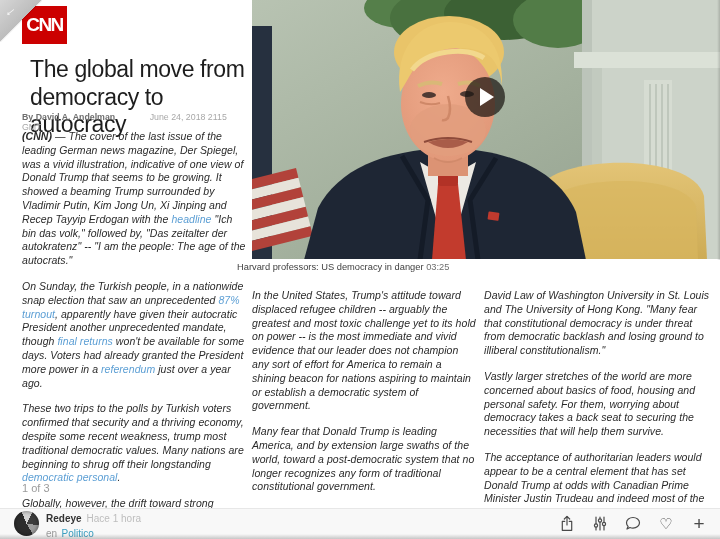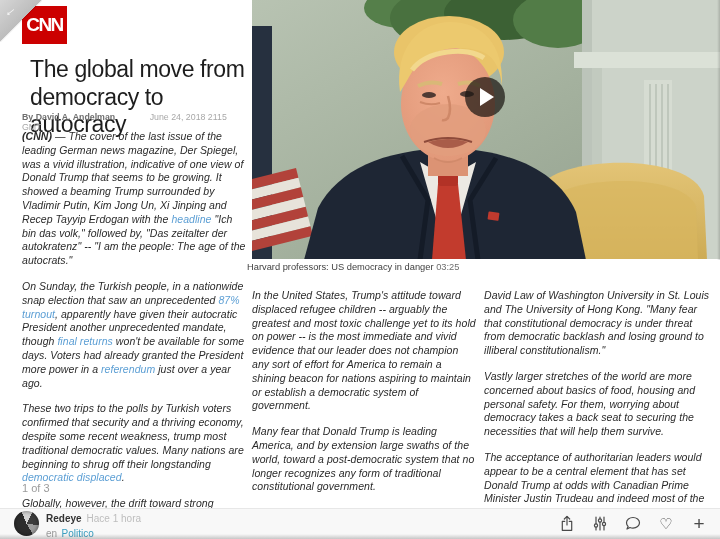--- a/index.html
+++ b/index.html
@@ -34,21 +34,21 @@
 
   .page-ind { position:absolute; left:22px; top:482px; font-size:11px; color:#9b9b9b; }
 
   
   .photo { position:absolute; left:252px; top:0; width:468px; height:259px; overflow:hidden; cursor:pointer; }
   .photo svg { display:block; }
   .play-btn { position:absolute; left:465px; top:77px; width:40px; height:40px; border-radius:50%;
     background:rgba(28,22,18,0.72); z-index:4; cursor:pointer; }
   .play-btn::after { content:""; position:absolute; left:15px; top:11px; width:0; height:0;
     border-left:14px solid #fff; border-top:9px solid transparent; border-bottom:9px solid transparent; }
-  .caption { position:absolute; left:247px; top:262px; width:460px; font-size:9.3px; color:#3e3e3e; }
+  .caption { position:absolute; left:237px; top:262px; width:460px; font-size:9.3px; color:#3e3e3e; }
   .caption .dur { color:#6e6e6e; }
   .right-curl { position:absolute; top:0; right:0; width:3px; height:260px;
     background:linear-gradient(to right, rgba(0,0,0,0), rgba(0,0,0,0.16)); z-index:5; }
 
   
   .footer { position:absolute; left:0; right:0; top:508px; height:31px; background:#f8f8f8;
     border-top:1px solid #e7e7e7; }
   .avatar { position:absolute; left:14px; top:511px; width:25px; height:25px; border-radius:50%;
     background:conic-gradient(from 200deg,#2c2c2c 0 38%,#d4d4d4 38% 52%,#3d3d3d 52% 72%,#9e9e9e 72% 86%,#2c2c2c 86%);
     box-shadow:inset 0 0 4px rgba(0,0,0,0.5); cursor:pointer; }
@@ -83,21 +83,21 @@
 
   <h1 class="title">The global move from democracy to autocracy</h1>
   <div class="byline">
     <span class="auth">By David A. Andelman</span>
     <span class="date">June 24, 2018 2115 GMT</span>
   </div>
 
   <div class="col col1">
       <p><span class="b">(CNN)</span><span> — The cover of the last issue of the leading German news magazine, Der Spiegel, was a vivid illustration, indicative of one view of Donald Trump that seems to be growing. It showed a beaming Trump surrounded by Vladimir Putin, Kim Jong Un, Xi Jinping and Recep Tayyip Erdogan with the </span><span class="link">headline</span><span> "Ich bin das volk," followed by, "Das zeitalter der autokratenz" -- "I am the people: The age of the autocrats."</span></p>
       <p><span>On Sunday, the Turkish people, in a nationwide snap election that saw an unprecedented </span><span class="link">87% turnout</span><span>, apparently have given their autocratic President another unprecedented mandate, though </span><span class="link">final returns</span><span> won't be available for some days. Voters had already granted the President more power in a </span><span class="link">referendum</span><span> just over a year ago.</span></p>
-      <p><span>These two trips to the polls by Turkish voters confirmed that security and a thriving economy, despite some recent weakness, trump most traditional democratic values. Many nations are beginning to shrug off their longstanding </span><span class="link">democratic displaced</span><span>.</span></p>
+      <p><span>These two trips to the polls by Turkish voters confirmed that security and a thriving economy, despite some recent weakness, trump most traditional democratic values. Many nations are beginning to shrug off their longstanding </span><span class="link">democratic personal</span><span>.</span></p>
       <p><span>Globally, however, the drift toward strong leaders able to assure prosperity and security is a most dangerous challenge to American principles that have prevailed since the framing of our constitution more than two centuries ago.</span></p>
     </div>
   <div class="col col2">
       <p><span>In the United States, Trump's attitude toward displaced refugee children -- arguably the greatest and most toxic challenge yet to its hold on power -- is the most immediate and vivid evidence that our leader does not champion any sort of effort for America to remain a shining beacon for nations aspiring to maintain or establish a democratic system of government.</span></p>
       <p><span>Many fear that Donald Trump is leading America, and by extension large swaths of the world, toward a post-democratic system that no longer recognizes any form of traditional constitutional government.</span></p>
       <p><span>"The appeal and superiority of constitutional democracy cannot be taken for granted," I was told by Professor</span></p>
     </div>
   <div class="col col3">
       <p><span>David Law of Washington University in St. Louis and The University of Hong Kong. "Many fear that constitutional democracy is under threat from democratic backlash and losing ground to illiberal constitutionalism."</span></p>
       <p><span>Vastly larger stretches of the world are more concerned about basics of food, housing and personal safety. For them, worrying about democracy takes a back seat to securing the necessities that will help them survive.</span></p>

